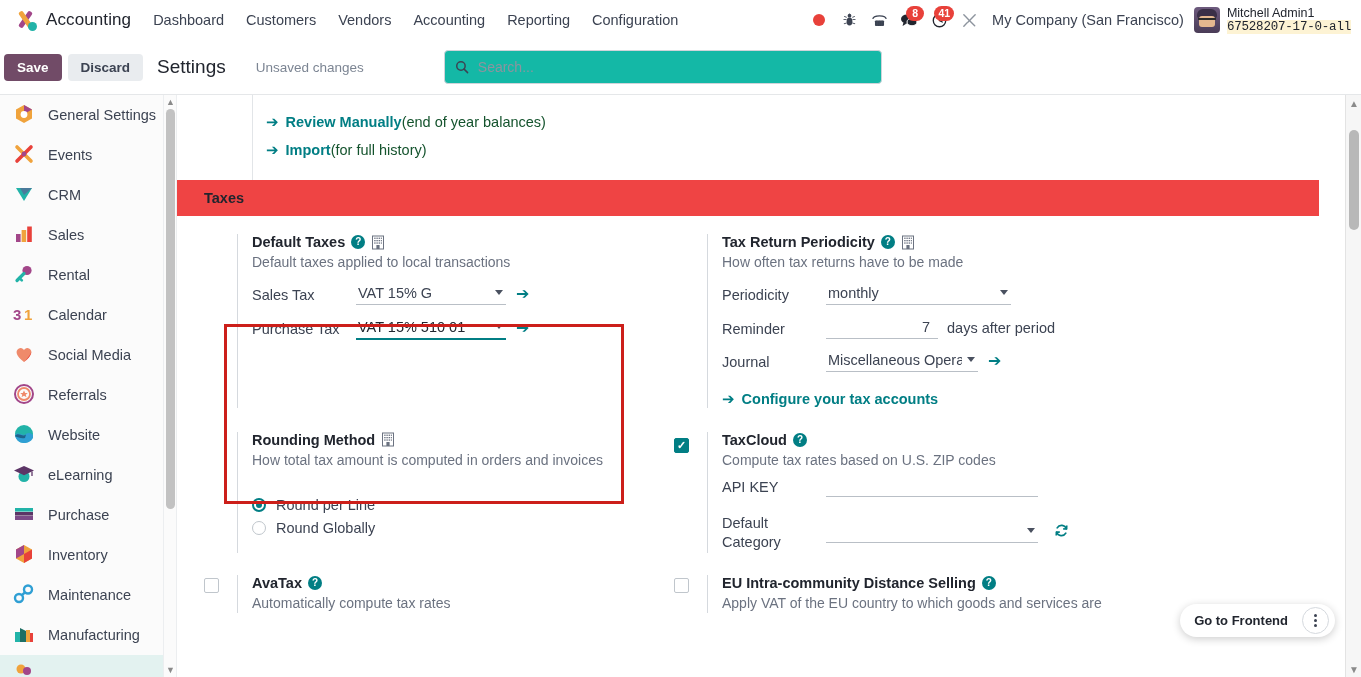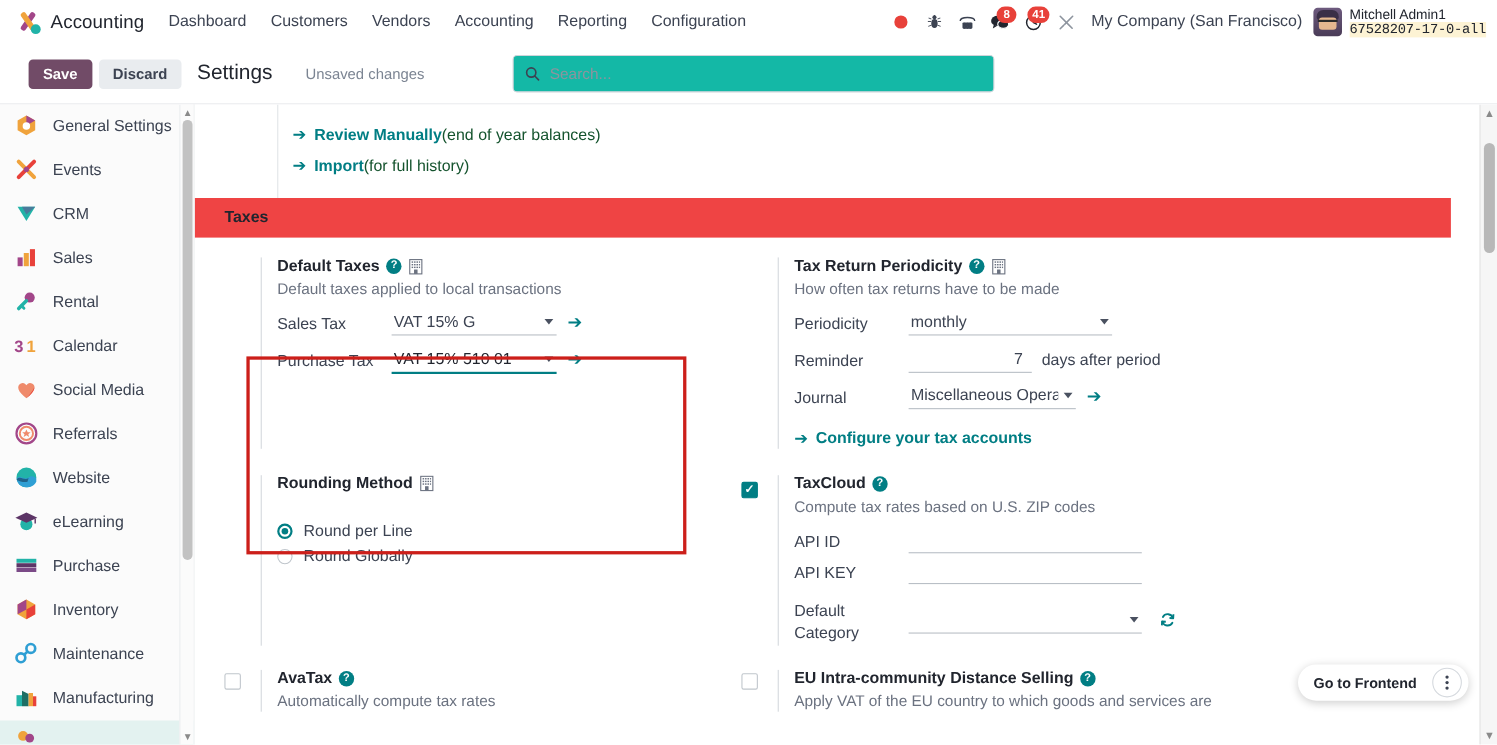--- a/index.html
+++ b/index.html
@@ -52,21 +52,21 @@
   .avatar .hair { position: absolute; top: 2px; left: 3px; right: 3px; height: 9px; background: #3a2f47; border-radius: 6px 6px 2px 2px; }
   .avatar .face { position: absolute; top: 9px; left: 5px; right: 5px; height: 11px; background: #e4b78f; border-radius: 3px; }
   .avatar .glasses { position: absolute; top: 11px; left: 4px; right: 4px; height: 4px; border-top: 2px solid #2b2b2b; }
   .user-block { margin-left: 7px; line-height: 1.12; }
   .user-name { font-size: 12.5px; color: #21252e; }
   .user-db { font-size: 12.5px; color: #21252e; background: #fdf3d4; font-family: "Liberation Mono", monospace; letter-spacing: -.2px; }
 
   
   .control-panel {
     height: 55px; width: 1361px; background: #ffffff;
-    display: flex; align-items: center; padding: 0 26px;
+    display: flex; align-items: center; padding: 0 4px;
     border-bottom: 1px solid #e5e7e9;
   }
   .btn {
     font-size: 13.5px; padding: 6px 13px; border-radius: 4px; border: none;
     cursor: pointer; font-family: inherit; font-weight: 600;
   }
   .btn-save { background: #714b67; color: #fff; margin-right: 6px; }
   .btn-discard { background: #e9ecef; color: #3c4352; margin-right: 14px; }
   .panel-title { font-size: 19px; color: #21252e; margin-right: 30px; }
   .unsaved { font-size: 13.5px; color: #7c8593; }
@@ -632,20 +632,21 @@
                     <rect x="7.6" y="5" width="1.4" height="1.3"></rect>
                     <rect x="9.8" y="5" width="1.1" height="1.3"></rect>
                   <rect x="3.2" y="7.4" width="1.4" height="1.3"></rect>
                     <rect x="5.4" y="7.4" width="1.4" height="1.3"></rect>
                     <rect x="7.6" y="7.4" width="1.4" height="1.3"></rect>
                     <rect x="9.8" y="7.4" width="1.1" height="1.3"></rect>
                   <rect x="5.4" y="10" width="3.2" height="4"></rect>
                 </g>
               </svg>
             </div>
+            <div class="sb-desc">How total tax amount is computed in orders and invoices</div>
 
             <div style="height:20px"></div>
             <div class="radio-row">
               <span class="radio on"></span>
               <span class="radio-lbl">Round per Line</span>
             </div>
             <div class="radio-row">
               <span class="radio"></span>
               <span class="radio-lbl">Round Globally</span>
             </div>
@@ -656,26 +657,20 @@
           <div class="sb-check">
             <span class="chk on"></span>
           </div>
           <div class="sb-main">
             <div class="sb-title">
               <span>TaxCloud</span>
               <span class="help-ico">?</span>
             </div>
             <div class="sb-desc">Compute tax rates based on U.S. ZIP codes</div>
 
-            <div class="field-row">
-              <div class="field-label">API ID</div>
-              <div class="field-ctl">
-                <input class="fld" style="width: 212px;" type="text" value="">
-              </div>
-            </div>
 
             <div class="field-row" style="margin-top:6px">
               <div class="field-label">API KEY</div>
               <div class="field-ctl">
                 <input class="fld" style="width: 212px;" type="text" value="">
               </div>
             </div>
 
             <div class="field-row" style="margin-top:14px; align-items:center">
               <div class="field-label">Default Category</div>

